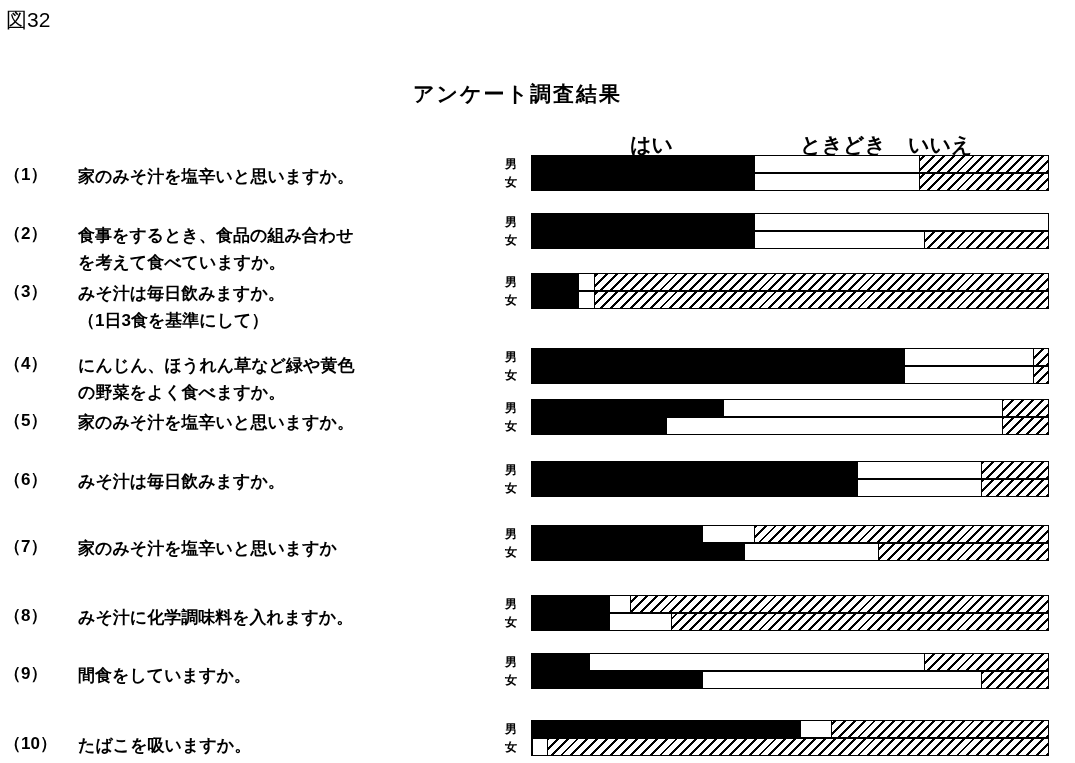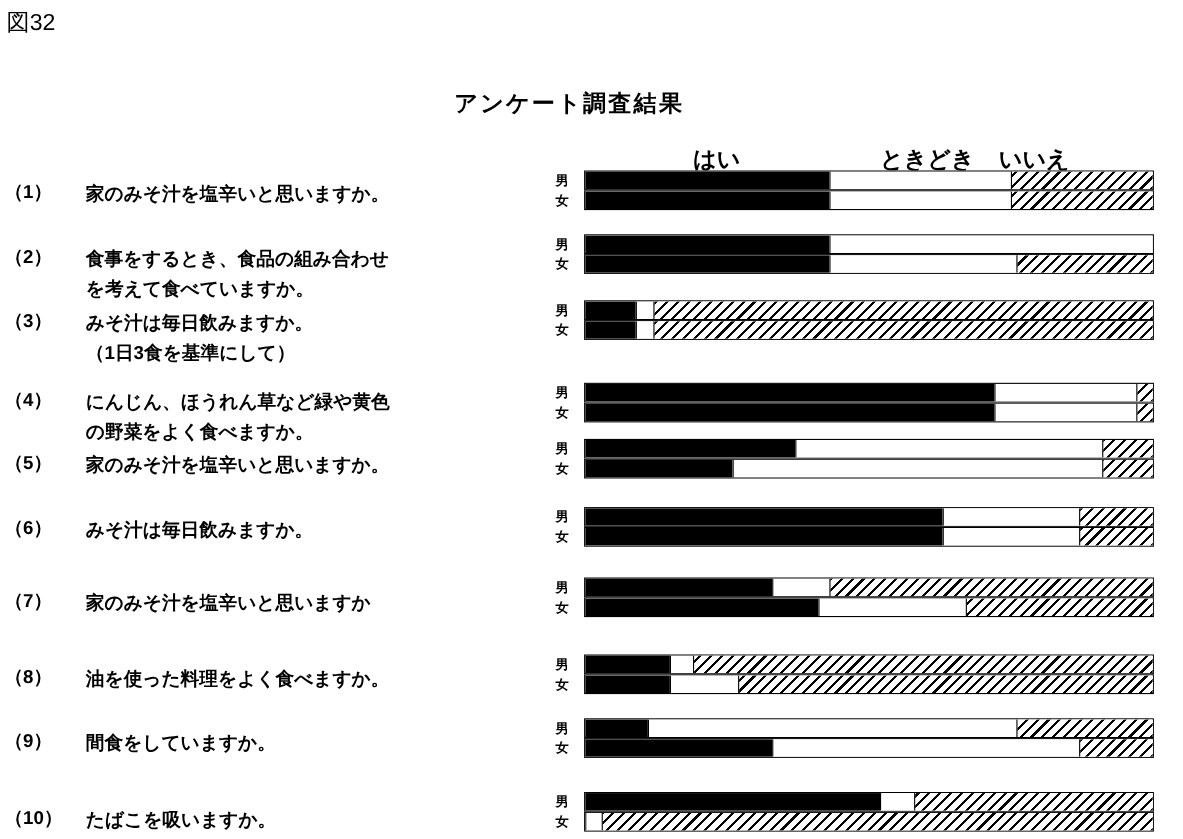--- a/index.html
+++ b/index.html
@@ -172,21 +172,21 @@
     <div class="q" style="top: 468px;">
       <div class="qnum">（6）</div>
       <div class="qtext">みそ汁は毎日飲みますか。</div>
     </div>
     <div class="q" style="top: 535px;">
       <div class="qnum">（7）</div>
       <div class="qtext">家のみそ汁を塩辛いと思いますか</div>
     </div>
     <div class="q" style="top: 604px;">
       <div class="qnum">（8）</div>
-      <div class="qtext">油を使った料理をよく食べますか。</div>
+      <div class="qtext">みそ汁に化学調味料を入れますか。</div>
     </div>
     <div class="q" style="top: 662px;">
       <div class="qnum">（9）</div>
       <div class="qtext">間食をしていますか。</div>
     </div>
     <div class="q" style="top: 732px;">
       <div class="qnum">（10）</div>
       <div class="qtext">たばこを吸いますか。</div>
     </div>
   </div>

